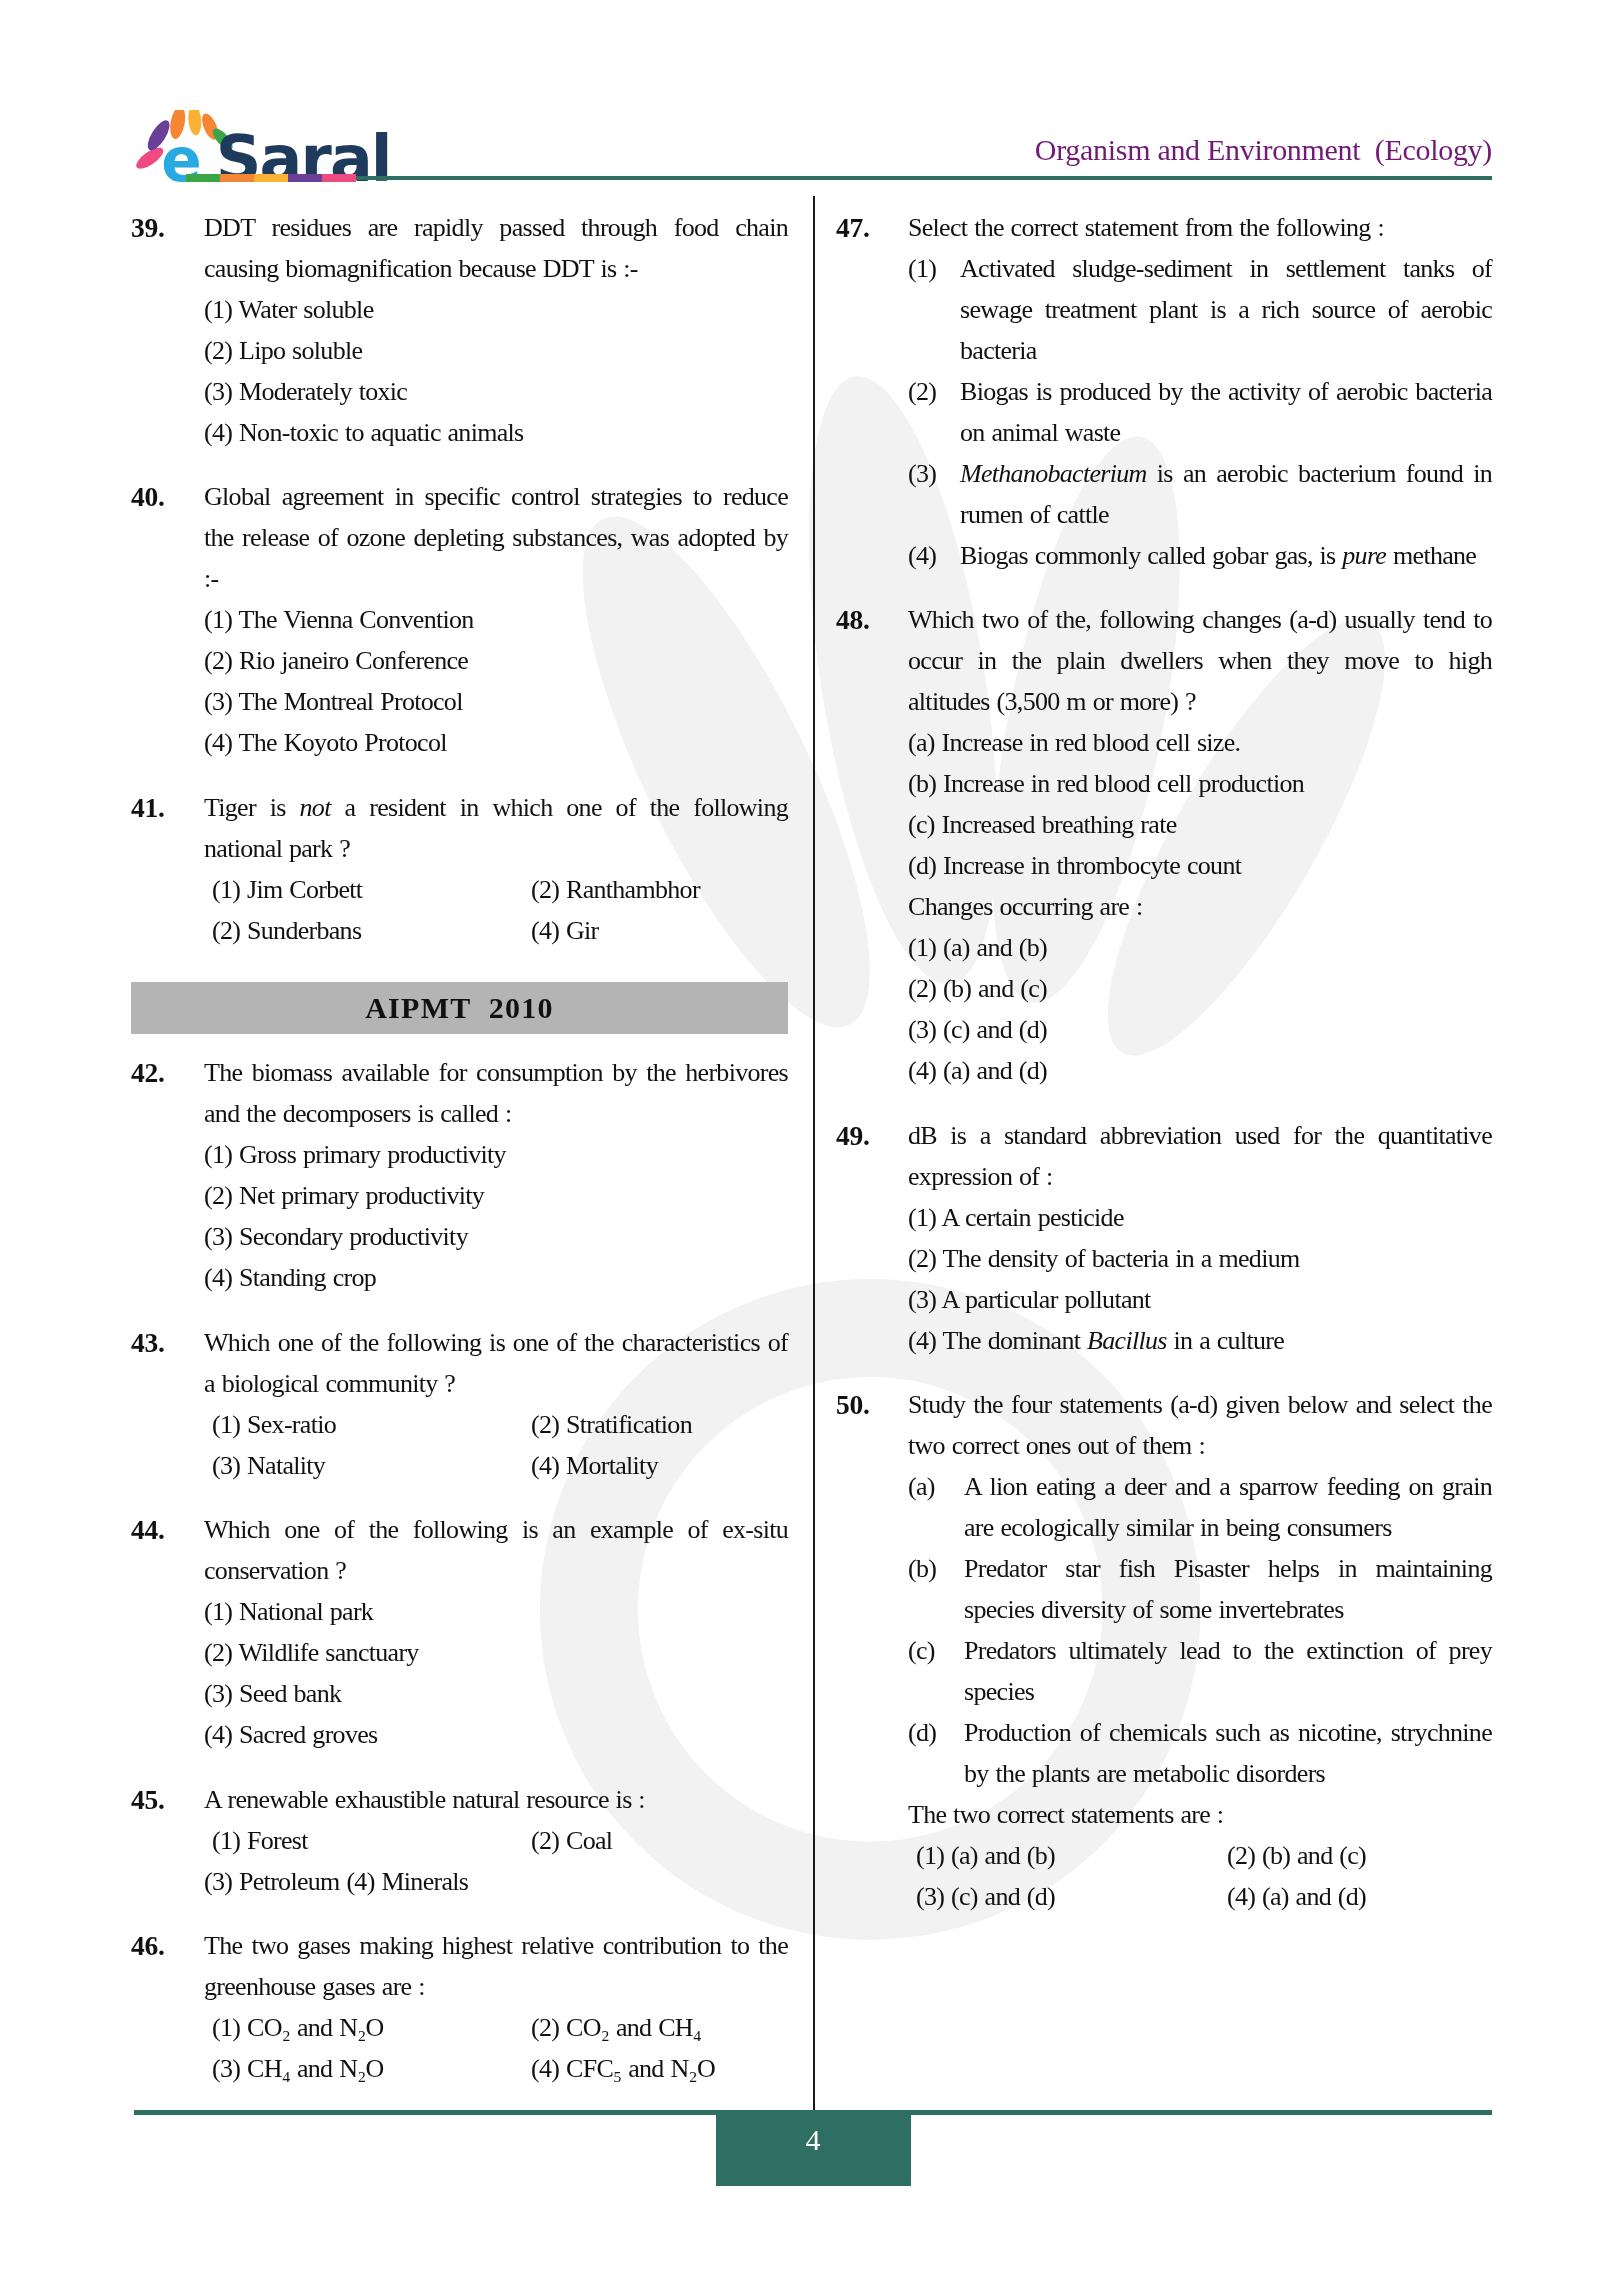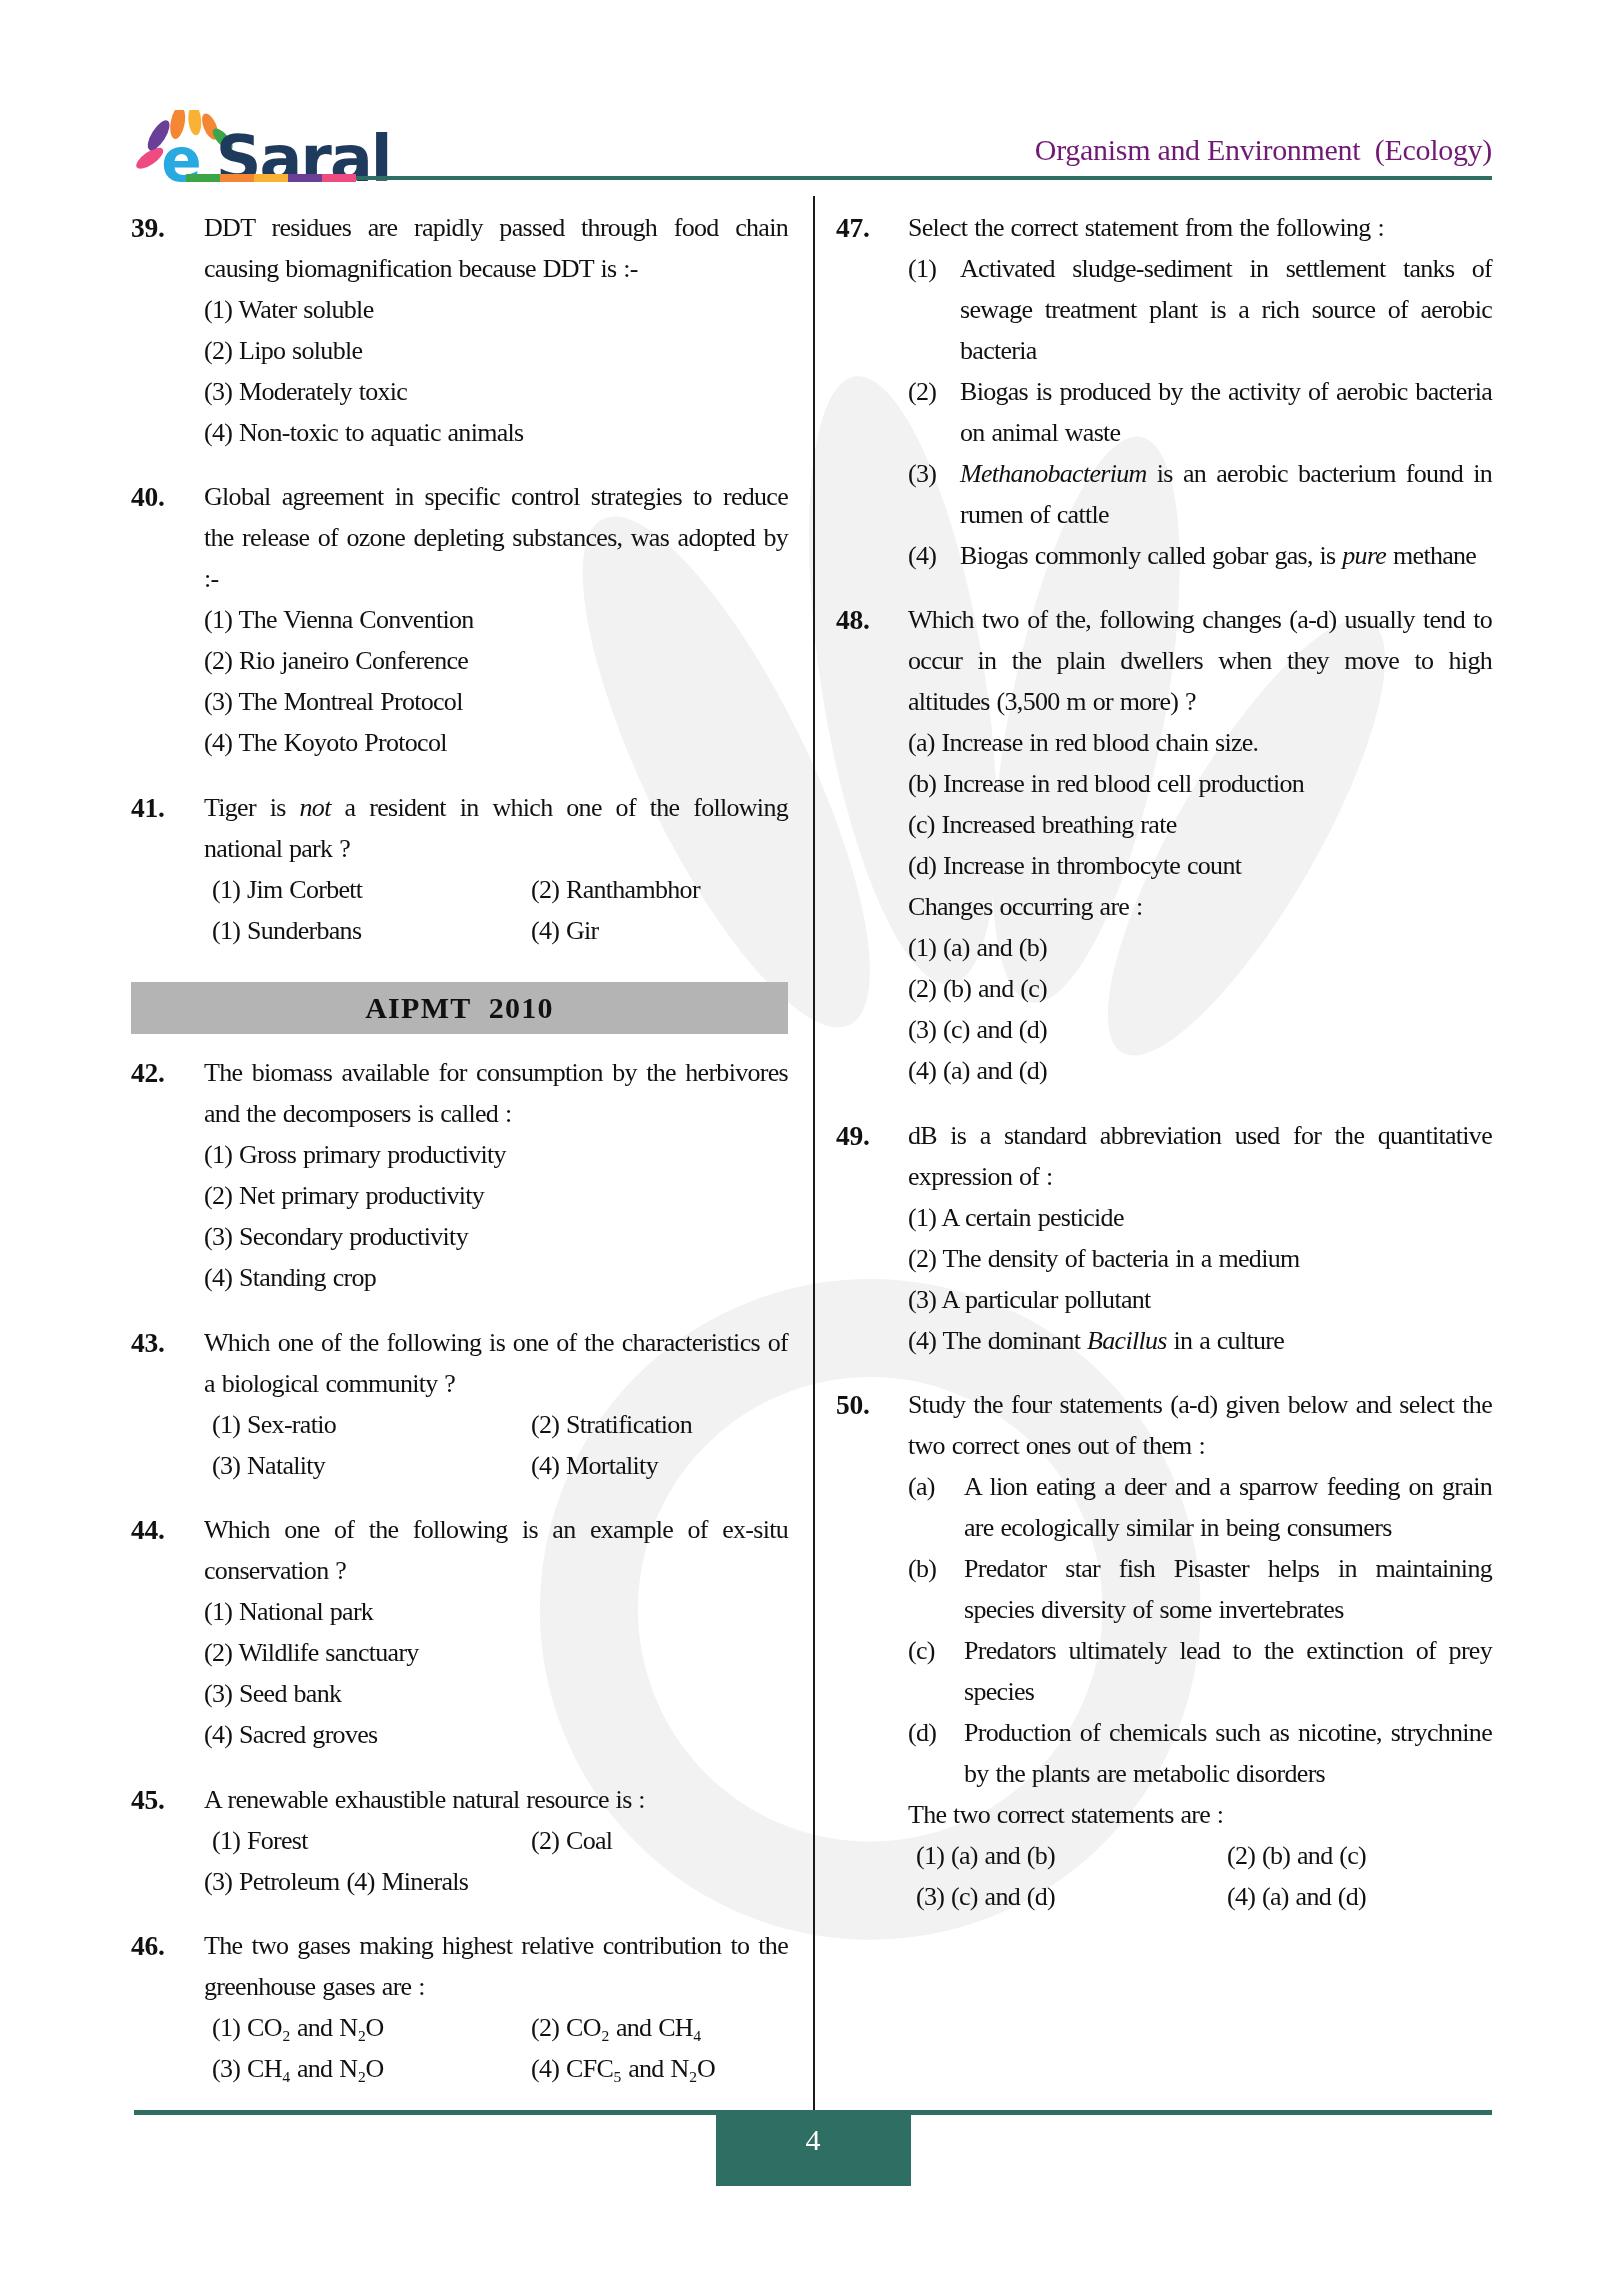--- a/index.html
+++ b/index.html
@@ -117,21 +117,21 @@
 
     <div class="q">
       <div class="qnum">41.</div>
       <div class="qbody">
         <div class="qtext">Tiger is <i>not</i> a resident in which one of the following national park ?</div>
         <div class="optrow">
           <span class="opt">(1) Jim Corbett</span>
           <span class="opt">(2) Ranthambhor</span>
         </div>
         <div class="optrow">
-          <span class="opt">(1) Sunderbans</span>
+          <span class="opt">(2) Sunderbans</span>
           <span class="opt">(4) Gir</span>
         </div>
       </div>
     </div>
 
     <div class="banner" style="background:#b4b4b4">AIPMT  2010</div>
 
     <div class="q" style="margin-top:0;">
       <div class="qnum">42.</div>
       <div class="qbody">
@@ -220,21 +220,21 @@
           <span class="m">(4)</span>
           <span class="t">Biogas commonly called gobar gas, is <i>pure</i> methane</span>
         </div>
       </div>
     </div>
 
     <div class="q">
       <div class="qnum">48.</div>
       <div class="qbody">
         <div class="qtext">Which two of the, following changes (a-d) usually tend to occur in the plain dwellers when they move to high altitudes (3,500 m or more) ?</div>
-        <div class="opt">(a) Increase in red blood chain size.</div>
+        <div class="opt">(a) Increase in red blood cell size.</div>
         <div class="opt">(b) Increase in red blood cell production</div>
         <div class="opt">(c) Increased breathing rate</div>
         <div class="opt">(d) Increase in thrombocyte count</div>
         <div class="lead">Changes occurring are :</div>
         <div class="opt">(1) (a) and (b)</div>
         <div class="opt">(2) (b) and (c)</div>
         <div class="opt">(3) (c) and (d)</div>
         <div class="opt">(4) (a) and (d)</div>
       </div>
     </div>

